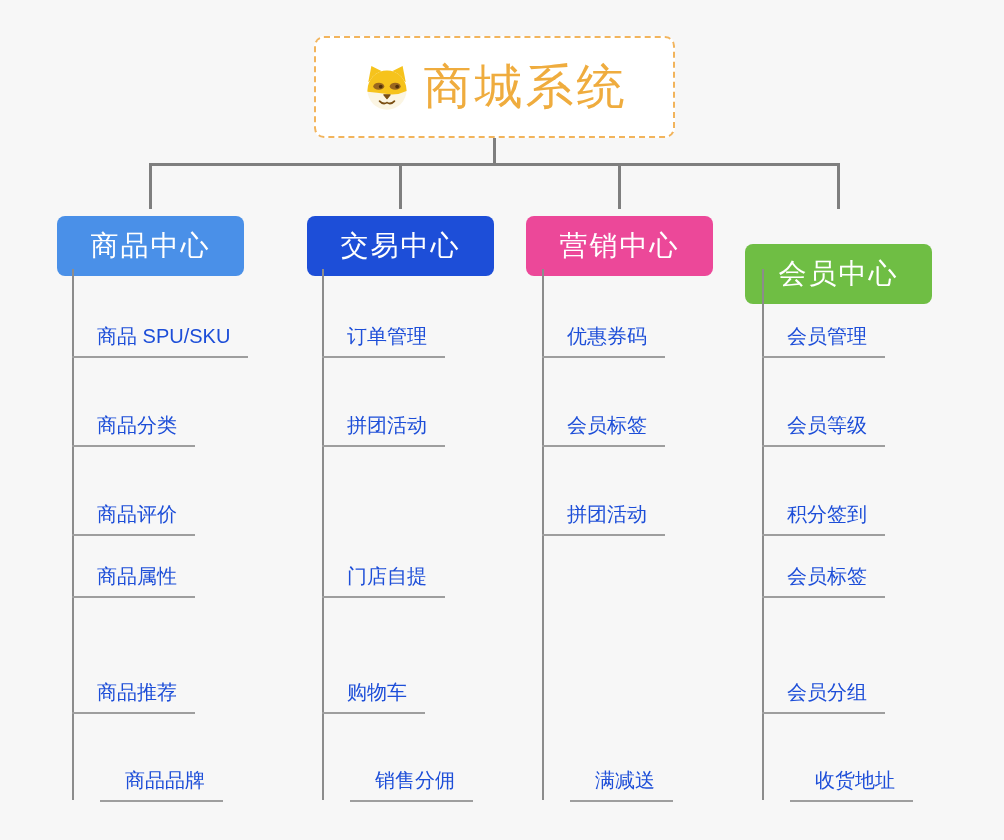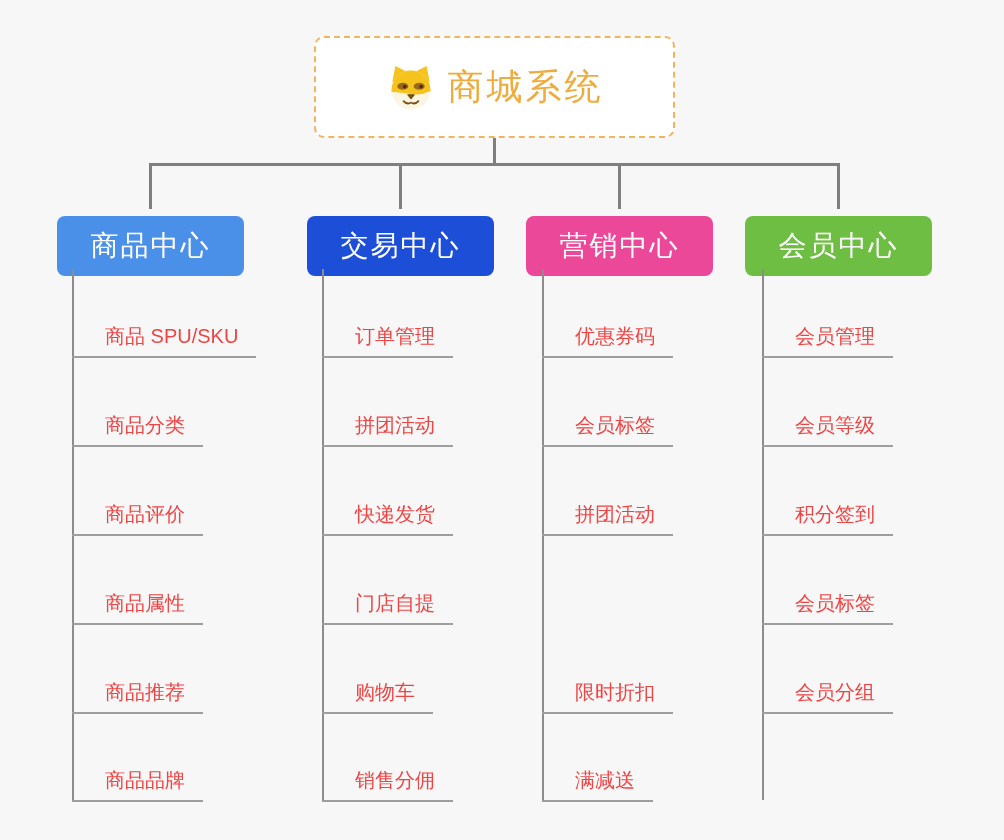--- a/index.html
+++ b/index.html
@@ -21,21 +21,21 @@
     width:361px;height:102px;
     background:#ffffff;
     border:2px dashed #f2b45c;
     border-radius:10px;
     box-sizing:border-box;
     display:flex;align-items:center;justify-content:center;
     gap:12px;
     cursor:pointer;
   }
   .root-title{
-    font-size:36px;
+    font-size:48px;
     letter-spacing:3px;
     color:#efac3e;
     white-space:nowrap;
   }
   .dog-icon{display:inline-flex;width:50px;height:50px;}
 
   
   .conn{position:absolute;background:#7f7f7f;}
   .root-stub{left:493px;top:138px;width:3px;height:25px;}
   .hbar{left:149px;top:163px;width:691px;height:3px;}
@@ -63,34 +63,34 @@
     position:absolute;
     top:269px;left:var(--tx);
     width:2px;height:531px;
     background:#8c8c8c;
   }
 
   
   .leaf{
     position:absolute;
     left:var(--tx);
-    padding:0 18px 4px 33px;
+    padding:0 18px 4px 25px;
     border-bottom:2px solid #9e9e9e;
     font-size:20px;
     line-height:32px;
-    color:#ef4444;
+    color:#1d4ed8;
     white-space:nowrap;
     cursor:pointer;
   }
   .r0{top:320px;}
   .r1{top:409px;}
   .r2{top:498px;}
-  .r3{top:587px;}
+  .r3{top:560px;}
   .r4{top:676px;}
-  .r5{top:764px;}
+  .r5{top:764px;margin-left:28px;}
 
   .b0{--bx:57px;--tx:72px;}
   .b1{--bx:307px;--tx:322px;}
   .b2{--bx:526px;--tx:542px;}
   .b3{--bx:745px;--tx:762px;}
 </style>
 </head>
 <body>
 
 <div class="canvas">
@@ -130,38 +130,37 @@
   <div class="leaf b0 r3">商品属性</div>
   <div class="leaf b0 r4">商品推荐</div>
   <div class="leaf b0 r5">商品品牌</div>
 
   <div class="branch-box b1" style="background: #1d4ed8;">
     <span>交易中心</span>
   </div>
   <div class="trunk b1"></div>
   <div class="leaf b1 r0">订单管理</div>
   <div class="leaf b1 r1">拼团活动</div>
-  <div class="leaf b1 r2">快递发货</div>
   <div class="leaf b1 r3">门店自提</div>
   <div class="leaf b1 r4">购物车</div>
   <div class="leaf b1 r5">销售分佣</div>
 
   <div class="branch-box b2" style="background: #ec4899;">
     <span>营销中心</span>
   </div>
   <div class="trunk b2"></div>
   <div class="leaf b2 r0">优惠券码</div>
   <div class="leaf b2 r1">会员标签</div>
   <div class="leaf b2 r2">拼团活动</div>
-  <div class="leaf b2 r4">限时折扣</div>
   <div class="leaf b2 r5">满减送</div>
 
-  <div class="branch-box b3" style="background: rgb(111, 190, 68);">
+  <div class="branch-box b3" style="background: rgb(111, 190, 68); margin-top: 28px;">
     <span>会员中心</span>
   </div>
   <div class="trunk b3"></div>
   <div class="leaf b3 r0">会员管理</div>
   <div class="leaf b3 r1">会员等级</div>
   <div class="leaf b3 r2">积分签到</div>
   <div class="leaf b3 r3">会员标签</div>
   <div class="leaf b3 r4">会员分组</div>
+  <div class="leaf b3 r5">收货地址</div>
 
 </div>
 
 </body></html>

